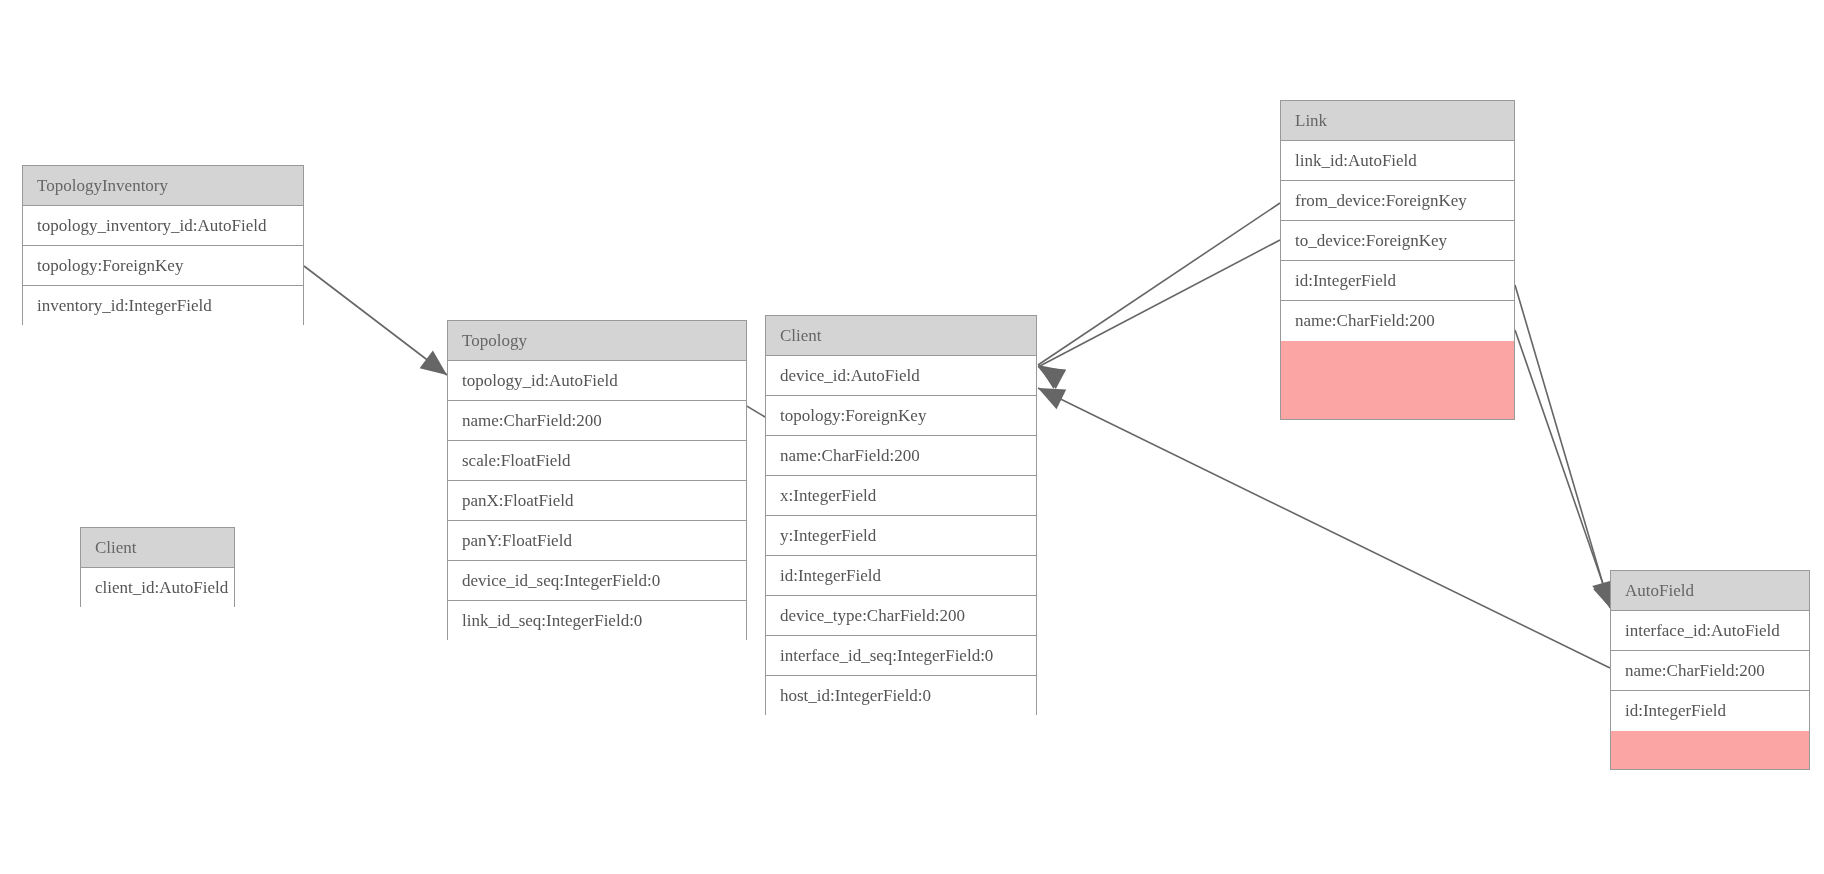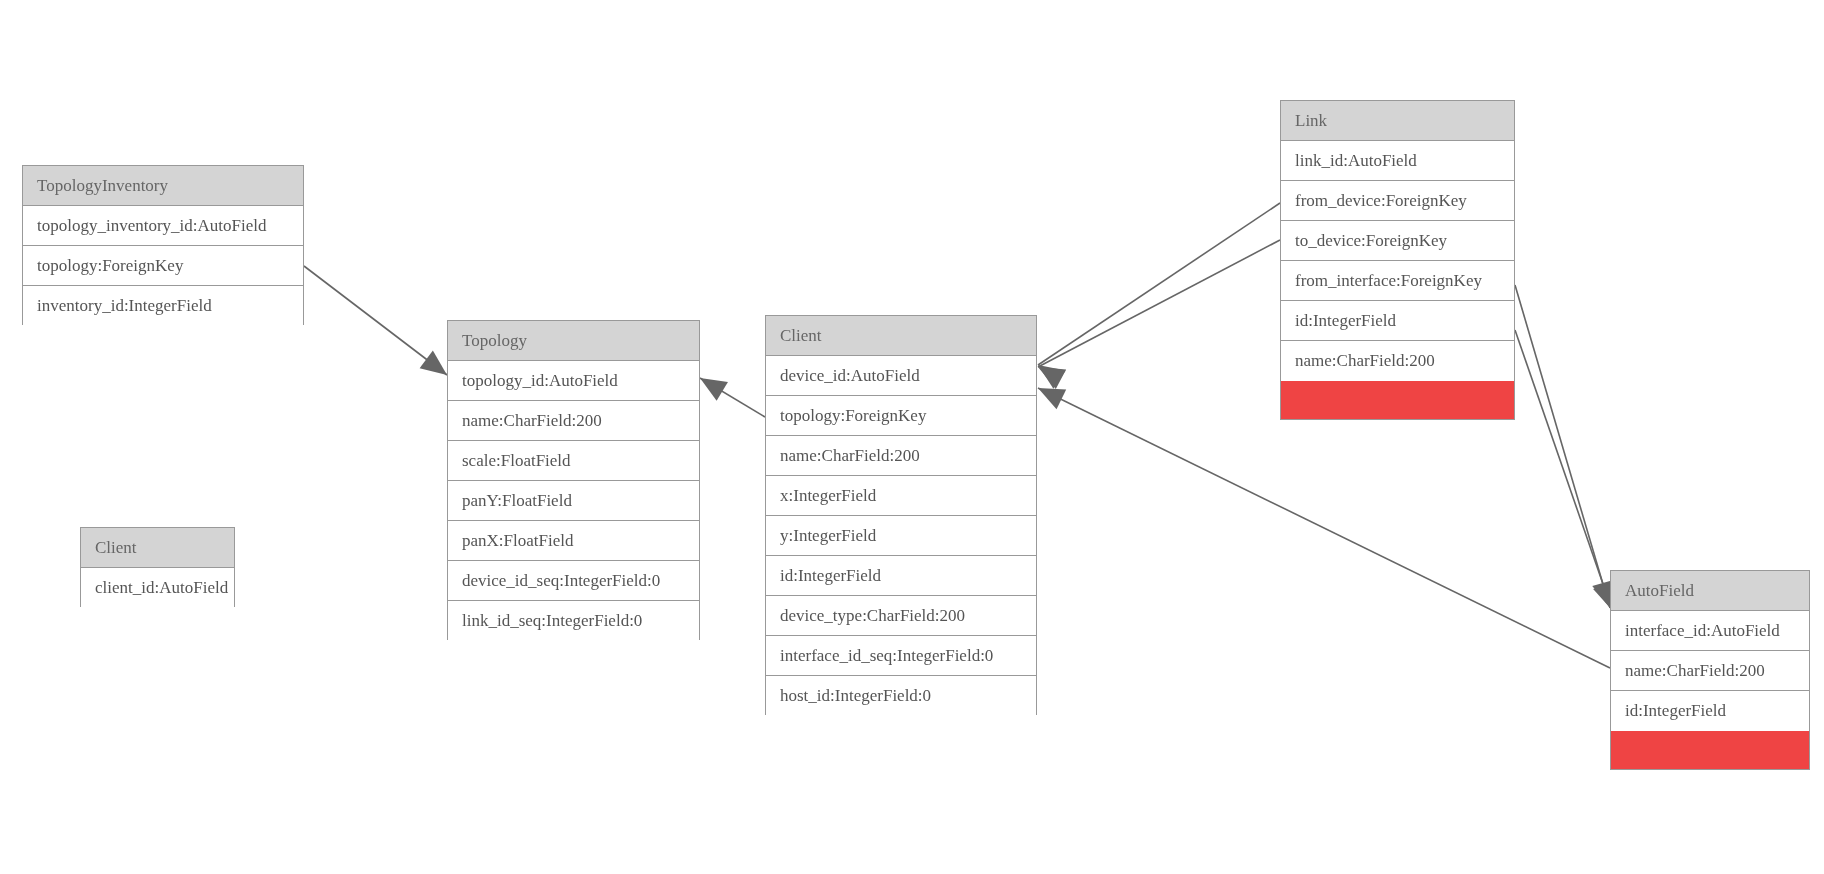--- a/index.html
+++ b/index.html
@@ -22,21 +22,21 @@
     left: 0;
     top: 0;
     width: 1824px;
     height: 874px;
     pointer-events: none;
   }
   .entity {
     position: absolute;
     box-sizing: border-box;
     border: 1px solid #999999;
-    background: #ef4444;
+    background: #fca5a5;
     z-index: 2;
   }
   .entity-header {
     box-sizing: border-box;
     background: #d4d4d4;
     border-bottom: 1px solid #999999;
     color: #666666;
     font-size: 17px;
     line-height: 40px;
     height: 40px;
@@ -100,48 +100,47 @@
       <div class="entity" style="left: 22px; top: 165px; width: 282px; height: 160px;">
         <div class="entity-header">TopologyInventory</div>
         <div class="entity-field">topology_inventory_id:AutoField</div>
         <div class="entity-field">topology:ForeignKey</div>
         <div class="entity-field">inventory_id:IntegerField</div>
       </div>
       <div class="entity" style="left: 80px; top: 527px; width: 155px; height: 80px;">
         <div class="entity-header">Client</div>
         <div class="entity-field">client_id:AutoField</div>
       </div>
-      <div class="entity" style="left: 447px; top: 320px; width: 253px; height: 320px;">
+      <div class="entity" style="left: 447px; top: 320px; width: 300px; height: 320px;">
         <div class="entity-header">Topology</div>
         <div class="entity-field">topology_id:AutoField</div>
         <div class="entity-field">name:CharField:200</div>
         <div class="entity-field">scale:FloatField</div>
+        <div class="entity-field">panX:FloatField</div>
         <div class="entity-field">panY:FloatField</div>
-        <div class="entity-field">panX:FloatField</div>
         <div class="entity-field">device_id_seq:IntegerField:0</div>
         <div class="entity-field">link_id_seq:IntegerField:0</div>
       </div>
       <div class="entity" style="left: 765px; top: 315px; width: 272px; height: 400px;">
         <div class="entity-header">Client</div>
         <div class="entity-field">device_id:AutoField</div>
         <div class="entity-field">topology:ForeignKey</div>
         <div class="entity-field">name:CharField:200</div>
         <div class="entity-field">x:IntegerField</div>
         <div class="entity-field">y:IntegerField</div>
         <div class="entity-field">id:IntegerField</div>
         <div class="entity-field">device_type:CharField:200</div>
         <div class="entity-field">interface_id_seq:IntegerField:0</div>
         <div class="entity-field">host_id:IntegerField:0</div>
       </div>
       <div class="entity" style="left: 1280px; top: 100px; width: 235px; height: 320px;">
         <div class="entity-header">Link</div>
         <div class="entity-field">link_id:AutoField</div>
         <div class="entity-field">from_device:ForeignKey</div>
         <div class="entity-field">to_device:ForeignKey</div>
-        <div class="entity-field">from_interface:ForeignKey</div>
         <div class="entity-field">id:IntegerField</div>
         <div class="entity-field">name:CharField:200</div>
       </div>
       <div class="entity" style="left: 1610px; top: 570px; width: 200px; height: 200px;">
         <div class="entity-header">AutoField</div>
         <div class="entity-field">interface_id:AutoField</div>
         <div class="entity-field">name:CharField:200</div>
         <div class="entity-field">id:IntegerField</div>
       </div>
     </div>

